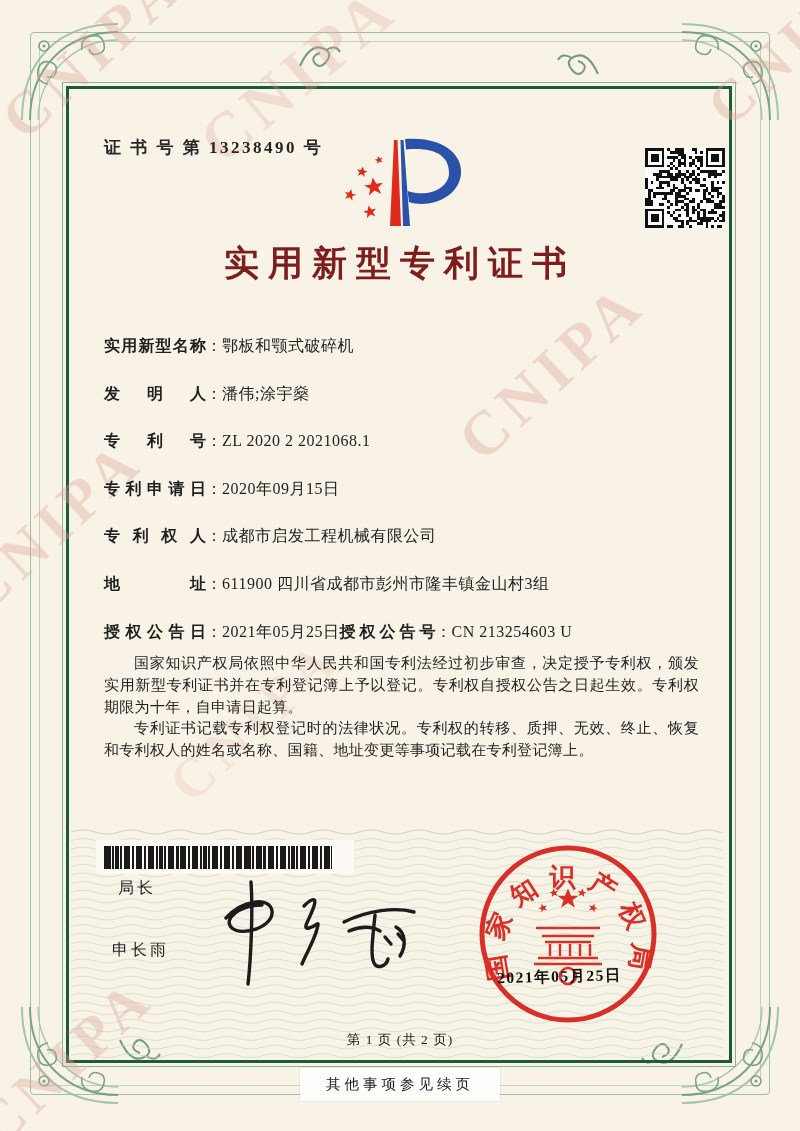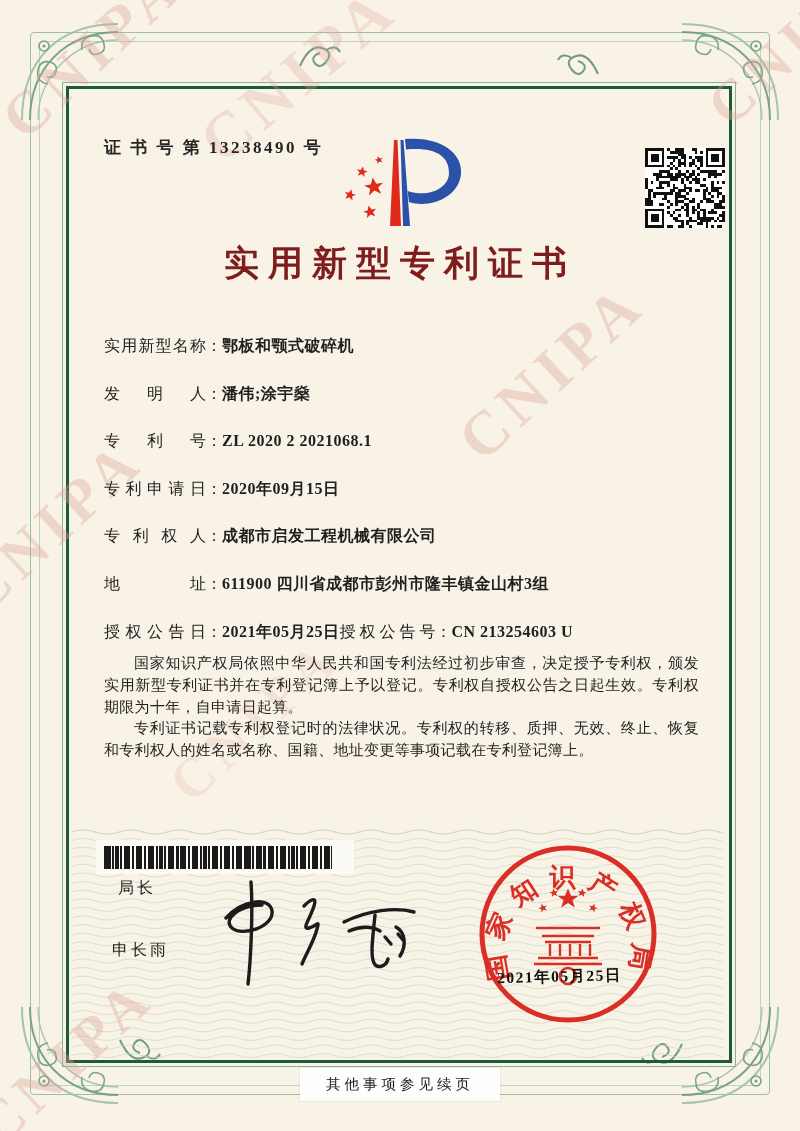--- a/index.html
+++ b/index.html
@@ -28,23 +28,23 @@
   .content{position:absolute;inset:0;z-index:2;}
   
   .cert-no{position:absolute;left:104px;top:136px;font-size:17px;letter-spacing:2.5px;color:#262626;font-weight:bold;}
   .logo{position:absolute;left:328px;top:124px;width:152px;height:112px;}
   .qr{position:absolute;left:645px;top:148px;width:80px;height:80px;}
   .title{position:absolute;left:0;top:240px;width:100%;text-align:center;
     font-size:35px;font-weight:bold;letter-spacing:9px;color:#7f1d1d;}
   
   .fields{position:absolute;left:104px;top:336px;width:600px;font-size:16px;}
   .frow{line-height:19px;margin-bottom:28.6px;white-space:nowrap;}
-  .flabel{display:inline-block;width:102px;text-align:justify;text-align-last:justify;vertical-align:top;}
+  .flabel{display:inline-block;width:102px;text-align:justify;text-align-last:justify;vertical-align:top;font-weight:bold;}
   .fcolon{display:inline-block;width:16px;}
-  .fval{letter-spacing:.5px;font-weight:bold;}
+  .fval{letter-spacing:.5px;}
   .pair2{margin-left:0;}
   .pair2 .flabel{width:96px;}
   
   .bodytext{position:absolute;left:104px;top:653px;width:595px;
     font-size:15px;line-height:21.8px;text-align:justify;}
   .bodytext p{margin:0;text-indent:2em;letter-spacing:.3px;}
   
   .waves{position:absolute;left:71px;top:826px;width:652px;height:234px;z-index:0;}
   
   .barcode-band{position:absolute;left:96px;top:840px;width:258px;height:34px;background:#fbfaf4;}
@@ -247,14 +247,15 @@
       <path d="M76,94 L128,94"></path>
       <path d="M79,100 L125,100"></path>
       <path d="M84,102 V114 M94,102 V114 M104,102 V114 M114,102 V114 M124,102 V114"></path>
       <path d="M72,116 L132,116"></path>
       <path d="M68,122 L136,122"></path>
       <circle cx="102" cy="134" r="8" stroke-width="2.6"></circle>
     </g>
   </svg>
   <div class="seal-date">2021年05月25日</div>
 
+  <div class="page-info">第 1 页 (共 2 页)</div>
   <div class="footer-note">其他事项参见续页</div>
 </div>
 
 </body></html>

